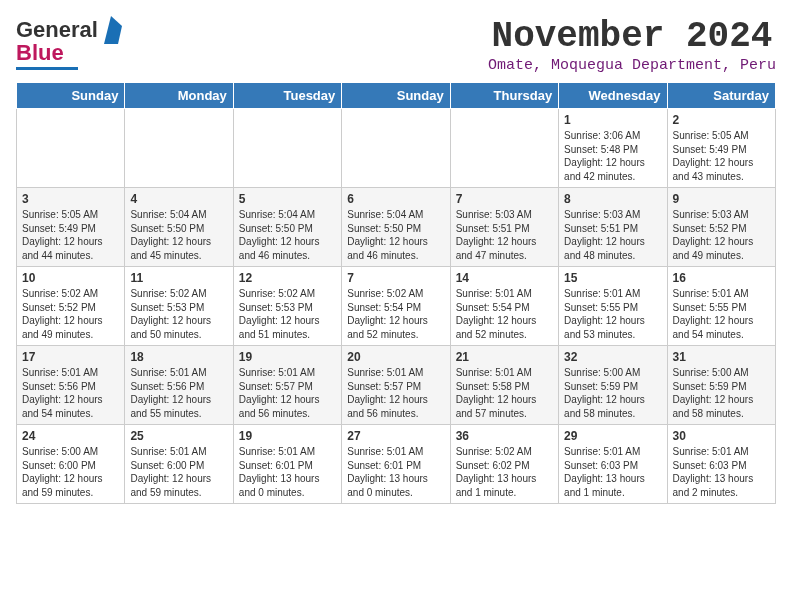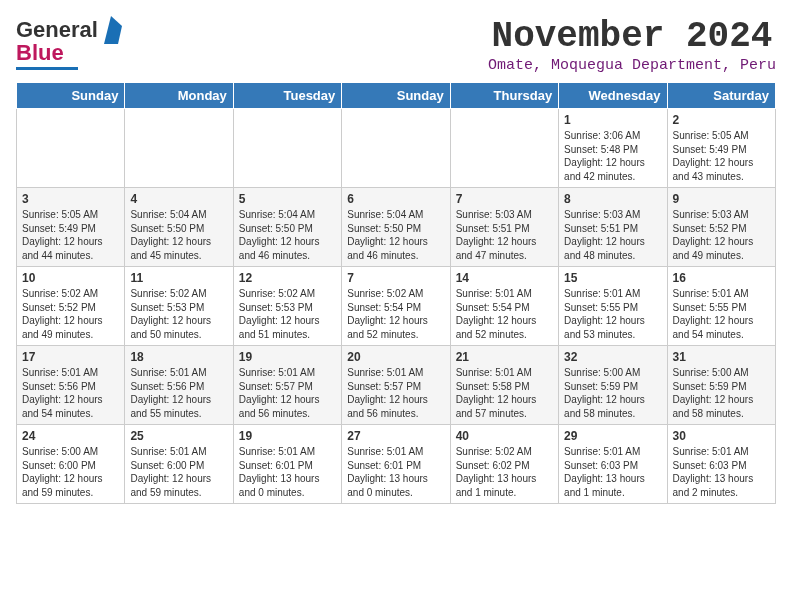--- a/index.html
+++ b/index.html
@@ -307,21 +307,21 @@
 and 0 minutes.</div>
         </td>
         <td>
           <span class="day-number">27</span>
           <div class="day-info" style="white-space: pre-line;">Sunrise: 5:01 AM
 Sunset: 6:01 PM
 Daylight: 13 hours
 and 0 minutes.</div>
         </td>
         <td>
-          <span class="day-number">40</span>
+          <span class="day-number">36</span>
           <div class="day-info" style="white-space: pre-line;">Sunrise: 5:02 AM
 Sunset: 6:02 PM
 Daylight: 13 hours
 and 1 minute.</div>
         </td>
         <td>
           <span class="day-number">29</span>
           <div class="day-info" style="white-space: pre-line;">Sunrise: 5:01 AM
 Sunset: 6:03 PM
 Daylight: 13 hours

